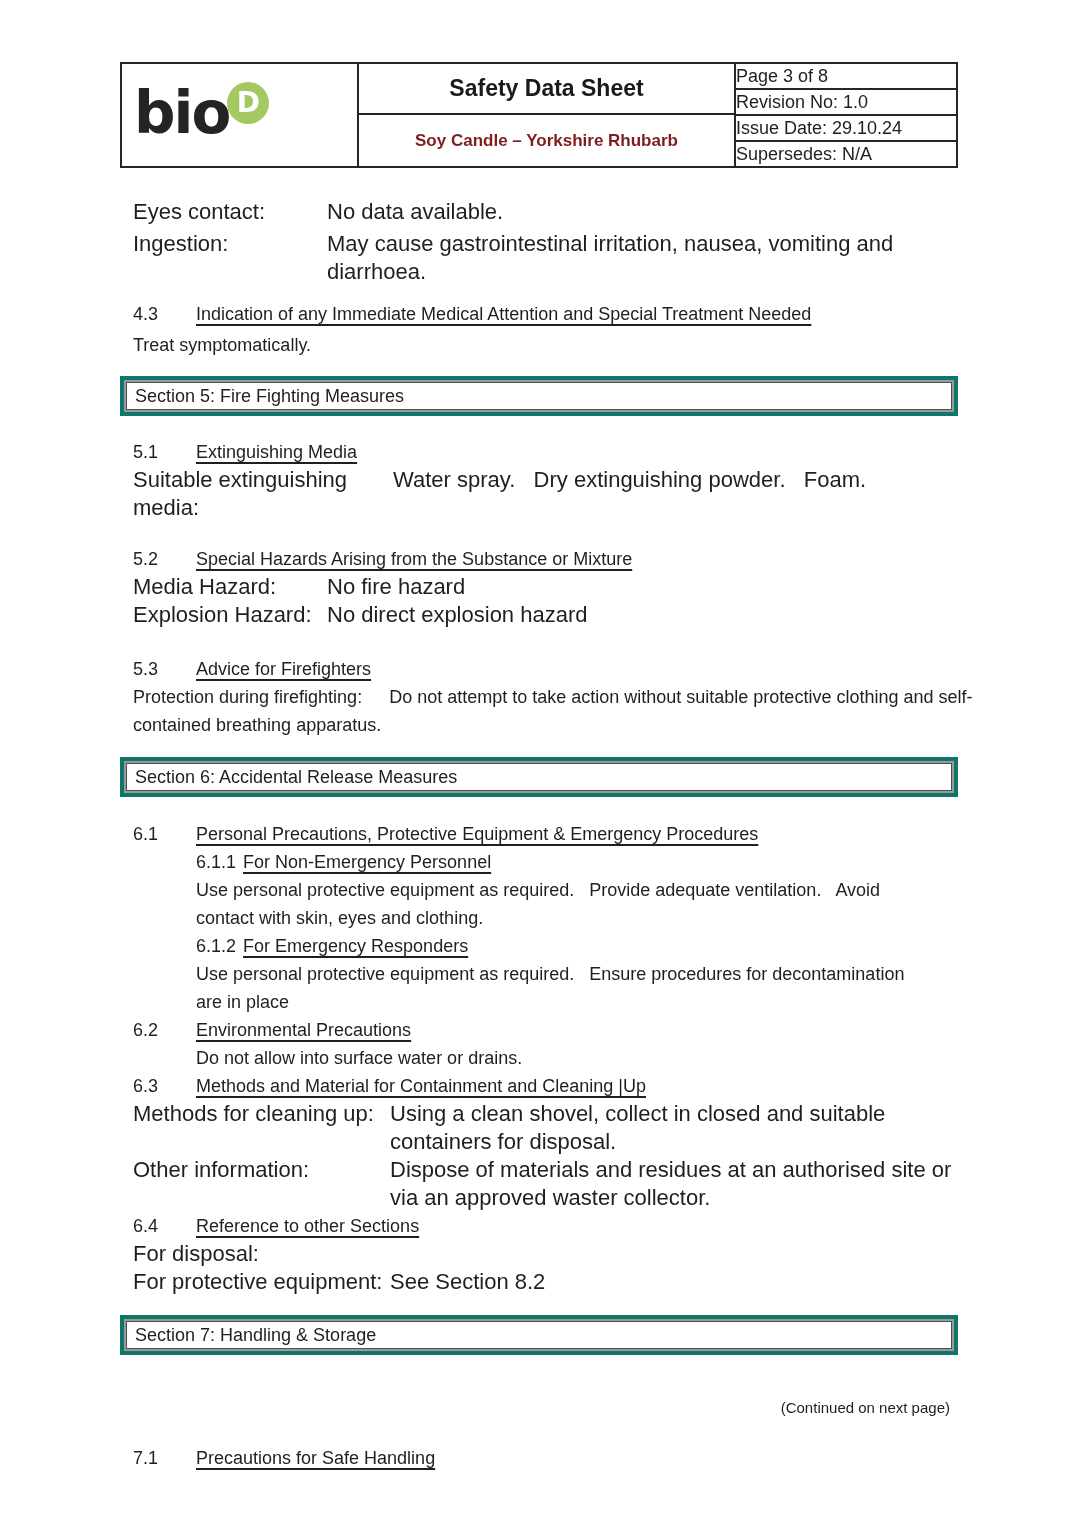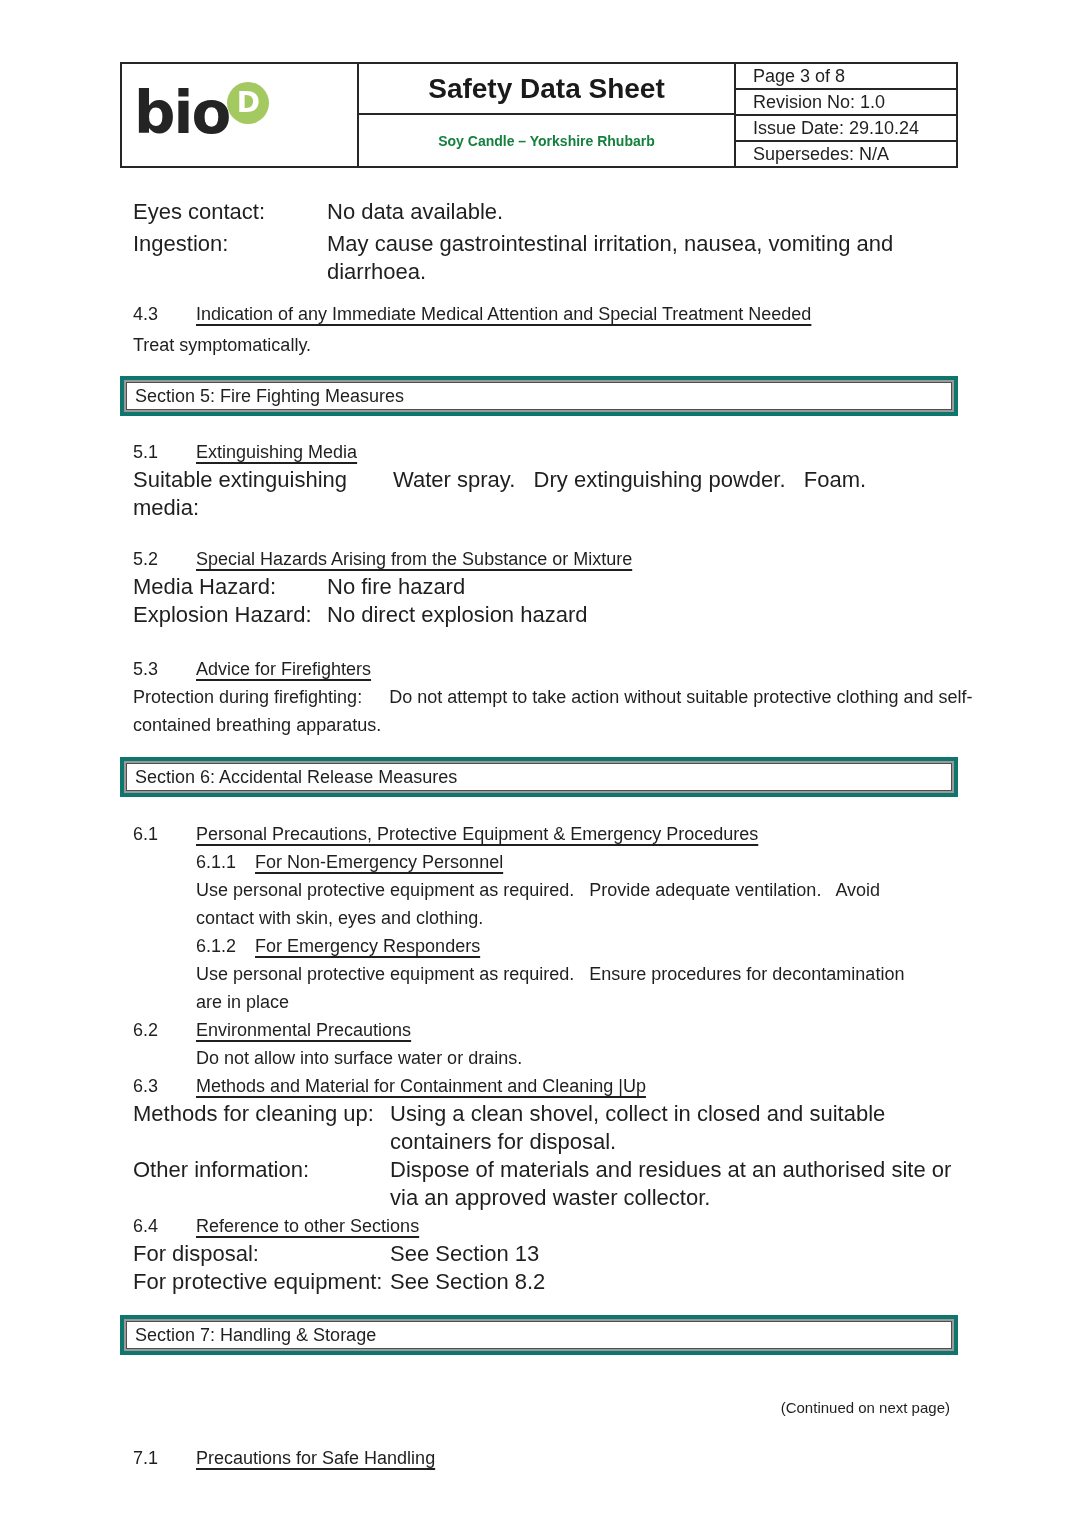--- a/index.html
+++ b/index.html
@@ -33,50 +33,50 @@
     position: relative; top: -26px; left: -2px;
     width: 42px; height: 42px; border-radius: 50%;
     background: #a3c960; color: #ffffff;
     font-family: "DejaVu Sans", sans-serif;
     font-weight: bold; font-size: 28px; line-height: 42px;
     text-align: center;
   }
   .cell-title { flex: 1; display: flex; flex-direction: column; border-right: 2px solid #262626; }
   .title-main {
     height: 51px; display: flex; align-items: center; justify-content: center;
-    font-weight: bold; font-size: 28px; letter-spacing: 0px;
+    font-weight: bold; font-size: 23px; letter-spacing: 0px;
     border-bottom: 2px solid #262626; color: #1a1a1a;
   }
   .title-sub {
     flex: 1; display: flex; align-items: center; justify-content: center;
-    font-weight: bold; font-size: 14px; color: #15803d;
+    font-weight: bold; font-size: 17px; color: #7f1d1d;
   }
   .cell-info { width: 220px; display: flex; flex-direction: column; }
   .info-row {
     flex: 1; display: flex; align-items: center;
-    padding-left: 17px; font-size: 18px;
+    padding-left: 0; font-size: 18px;
     border-bottom: 2px solid #262626;
   }
   .info-row:last-child { border-bottom: none; }
 
   
   .content { position: absolute; left: 0; top: 168px; width: 1080px; }
 
   .kv { display: flex; margin-left: 133px; width: 830px; font-size: 22px; line-height: 28px; }
   .kv .lbl { flex: none; width: 194px; }
   .kv.wide .lbl { width: 257px; }
   .kv.media .lbl { width: 260px; }
   .kv .val { flex: 1; white-space: pre-wrap; }
 
   .hd { display: flex; margin-left: 133px; font-size: 18px; line-height: 28px; }
   .hd .num { flex: none; width: 63px; }
   .hd .ttl { text-decoration: underline; text-decoration-thickness: 1.5px; text-underline-offset: 4px; }
 
   .subhd { margin-left: 196px; font-size: 18px; line-height: 28px; }
-  .subhd .num { margin-right: 19px; }
+  .subhd .num { margin-right: 7px; }
   .subhd .ttl { text-decoration: underline; text-decoration-thickness: 1.5px; text-underline-offset: 4px; }
 
   .p { margin-left: 133px; font-size: 18px; line-height: 28px; }
   .ip { margin-left: 196px; width: 738px; font-size: 18px; line-height: 28px; white-space: pre-wrap; }
   .pflow { margin-left: 133px; width: 845px; font-size: 18px; line-height: 28px; }
   .pflow .lbl { margin-right: 27px; }
   .pflow .val { white-space: pre-wrap; }
 
   .secbox {
     margin-left: 120px; width: 838px;
@@ -213,21 +213,20 @@
       <span class="lbl">Other information:</span>
       <span class="val">Dispose of materials and residues at an authorised site or via an approved waster collector.</span>
     </div>
 
     <div class="hd">
       <span class="num">6.4</span>
       <span class="ttl">Reference to other Sections</span>
     </div>
     <div class="kv wide">
       <span class="lbl">For disposal:</span>
-      <span class="val">See Section 13</span>
     </div>
     <div class="kv wide">
       <span class="lbl">For protective equipment:</span>
       <span class="val">See Section 8.2</span>
     </div>
 
     <div class="secbox mt-box7">
       <div class="secbox-inner">Section 7: Handling &amp; Storage</div>
     </div>
 

